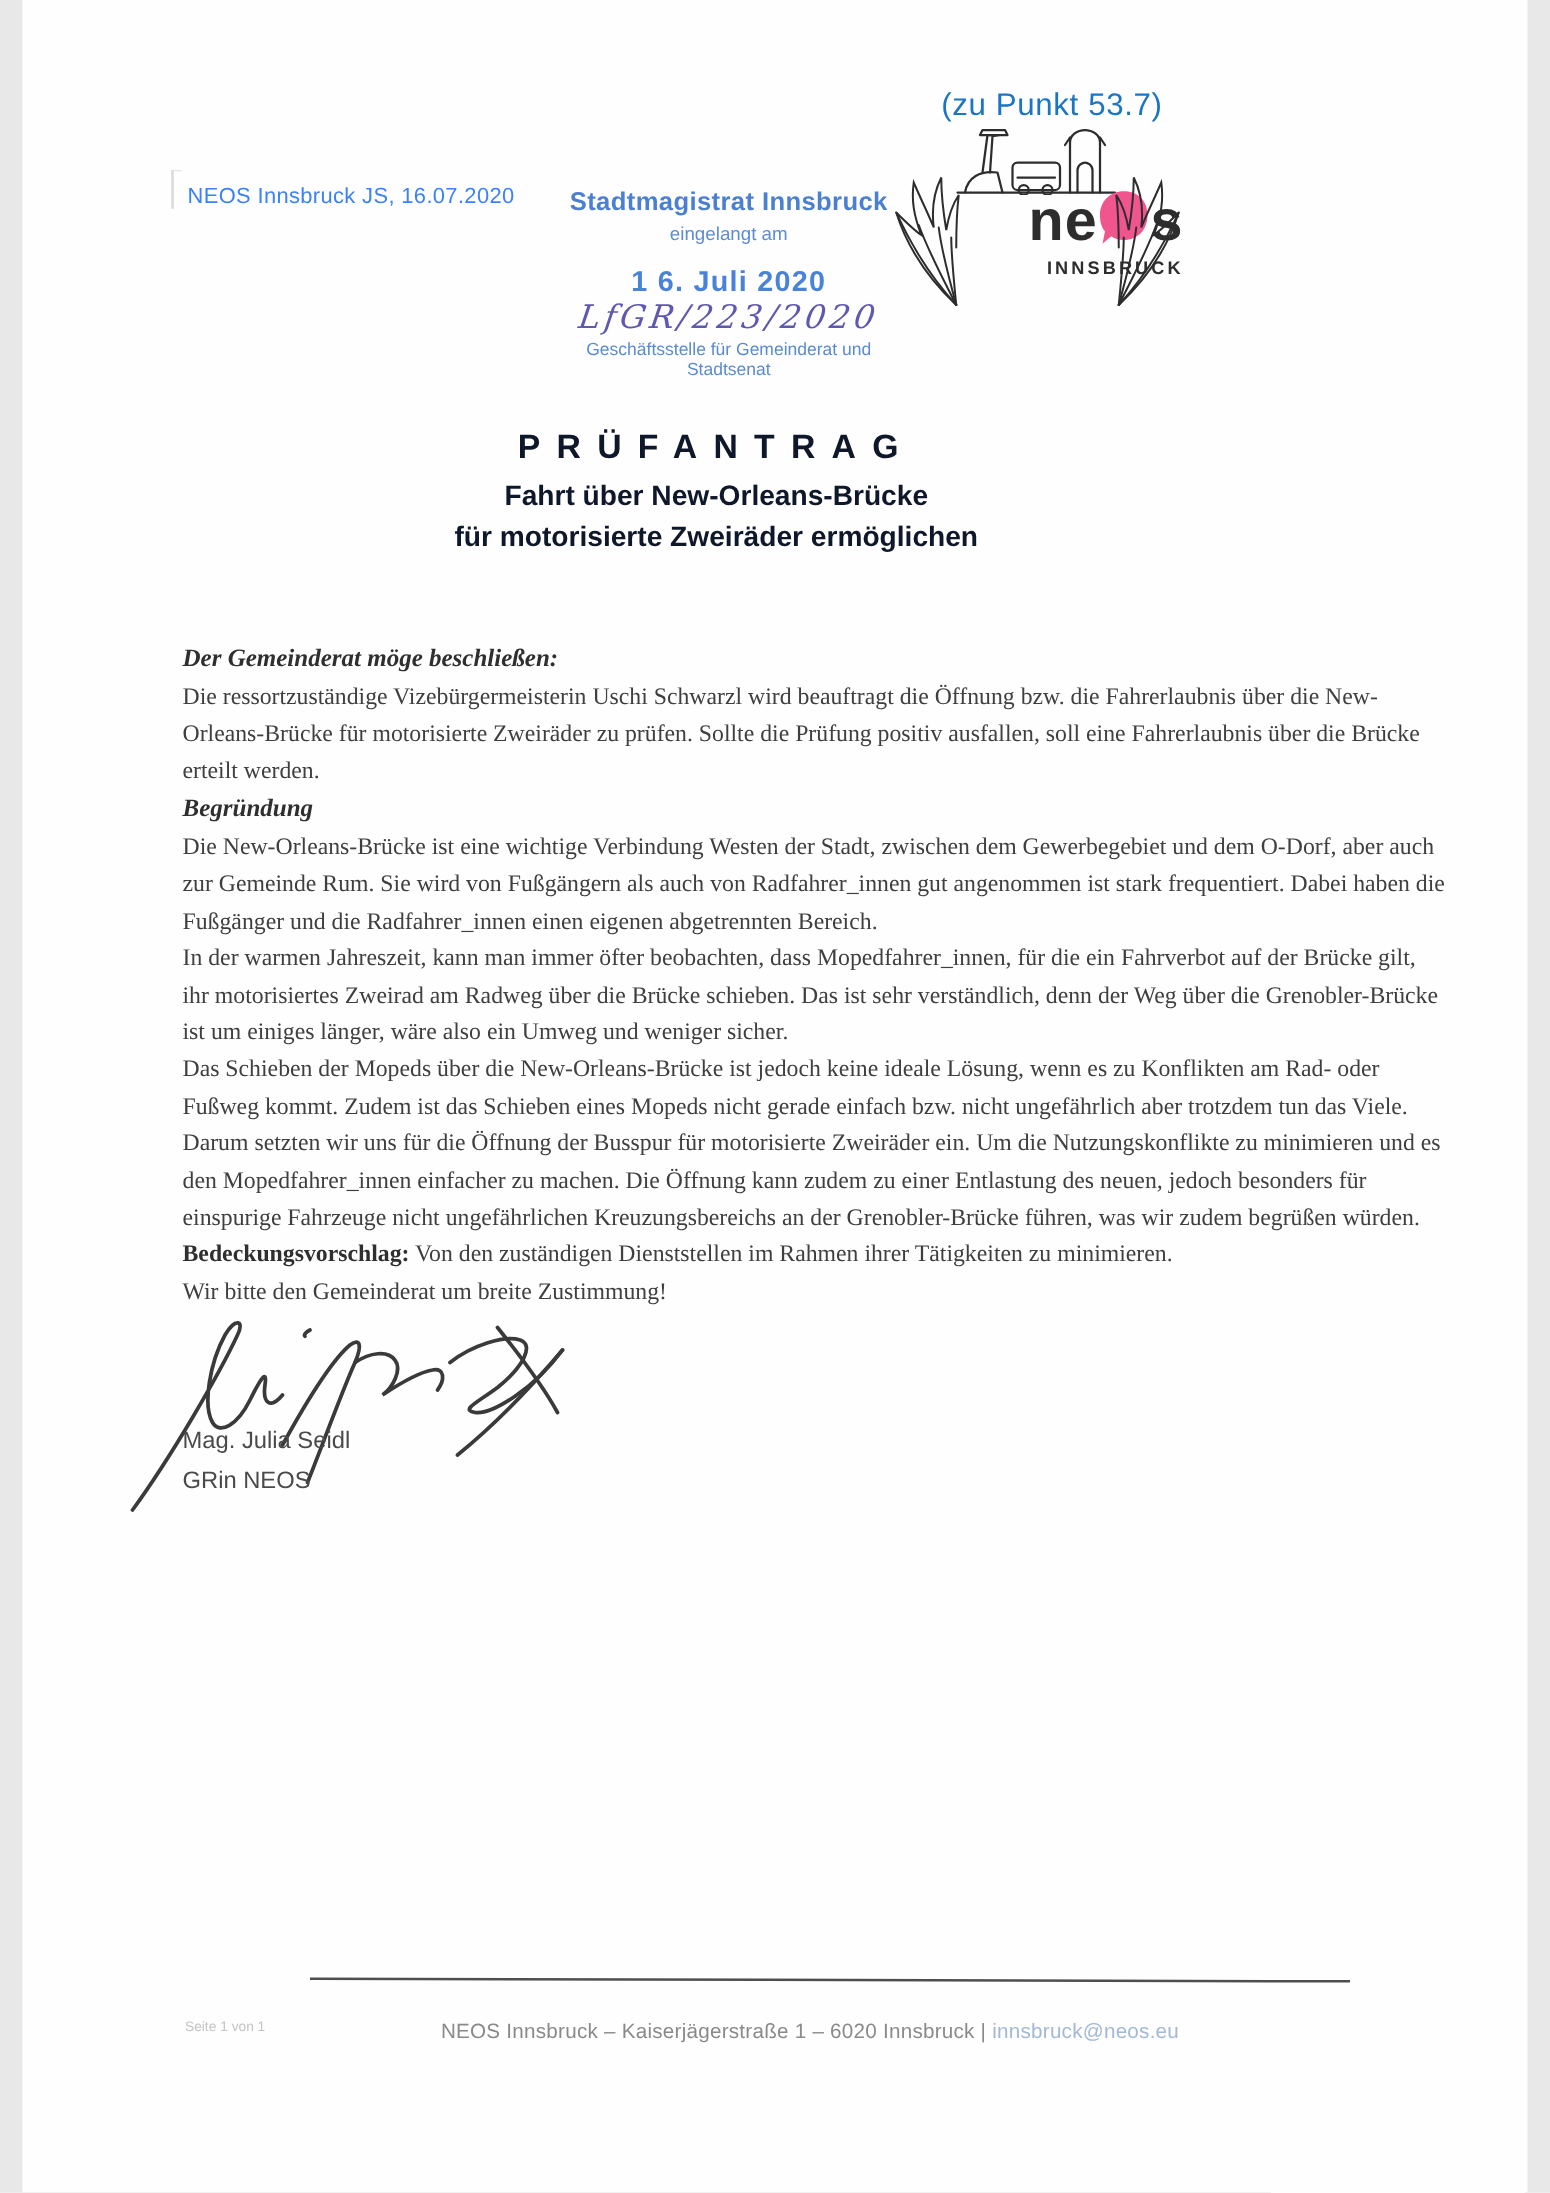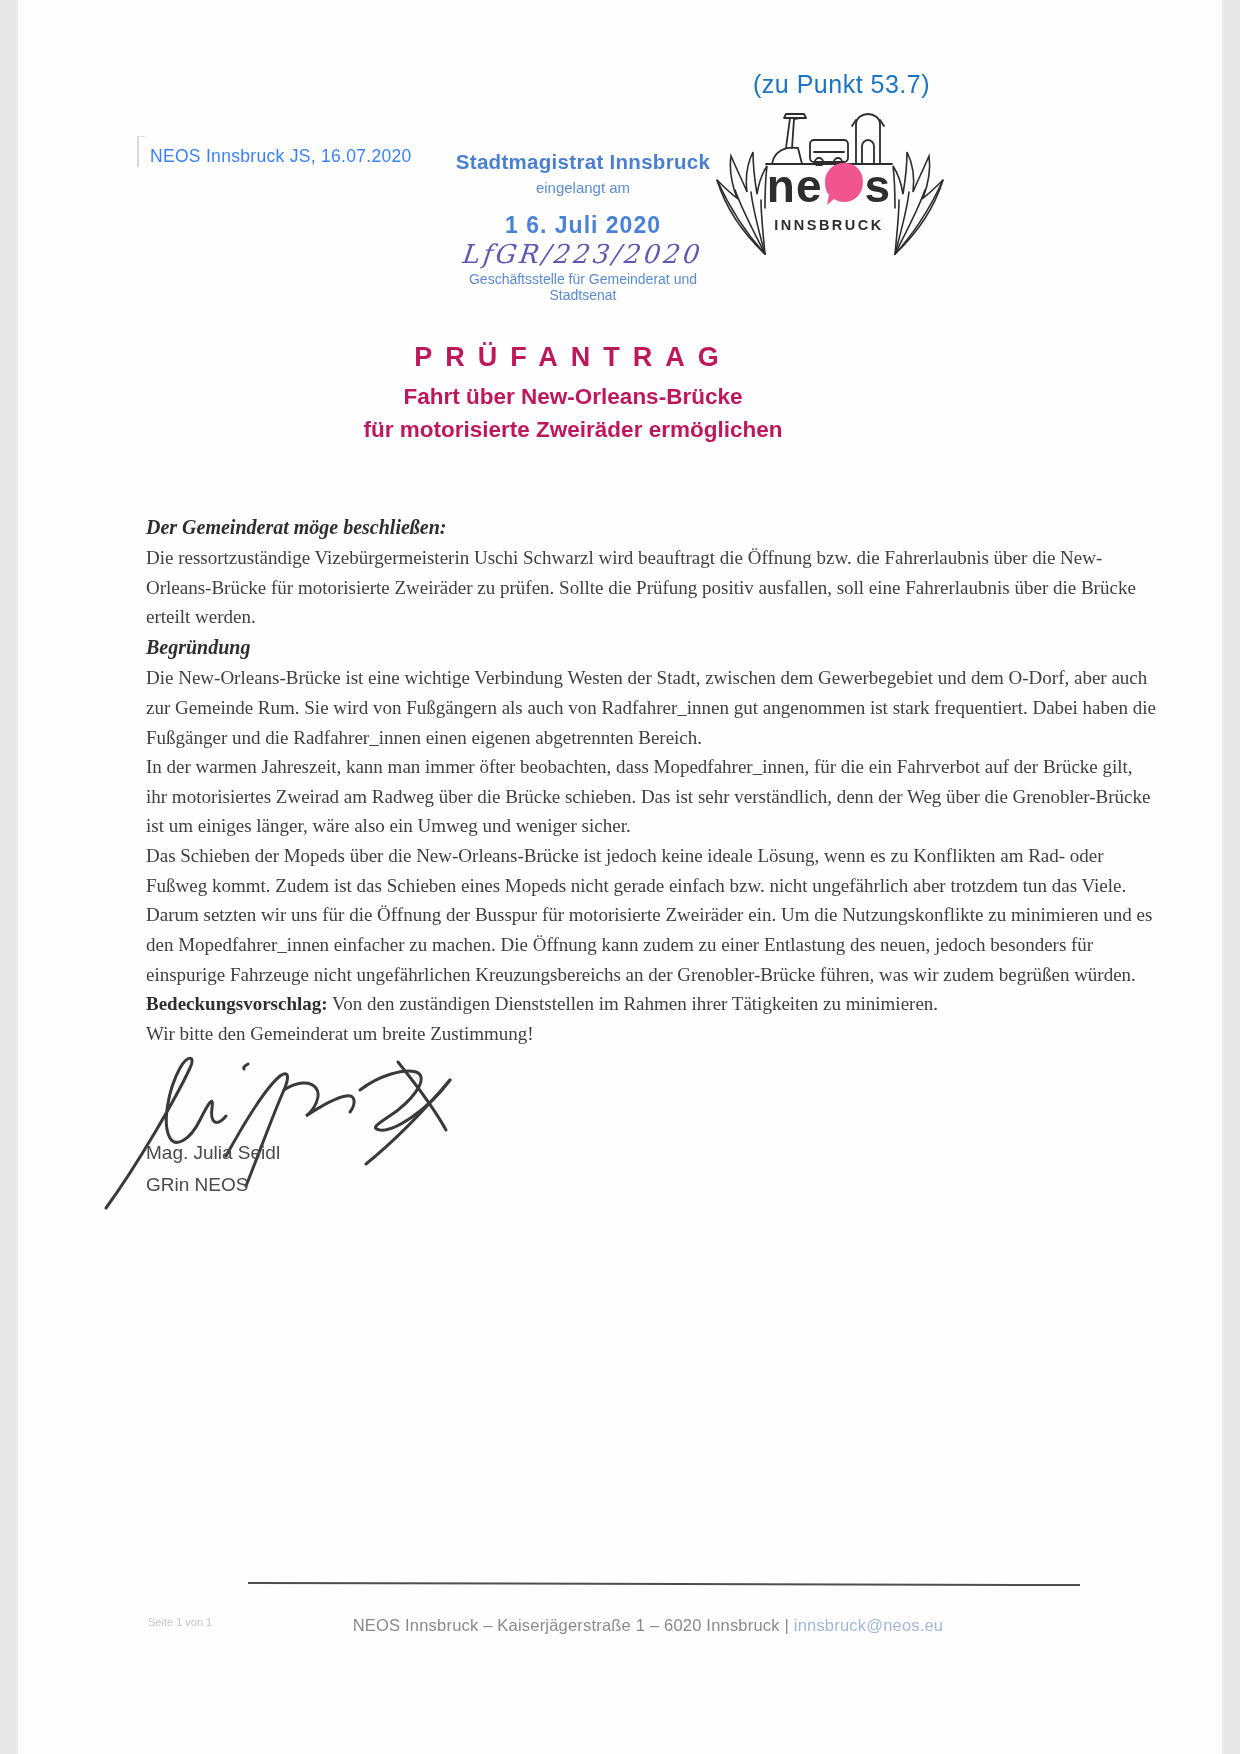--- a/index.html
+++ b/index.html
@@ -33,33 +33,33 @@
   .stamp .s1{font-size:20.5px;font-weight:bold;letter-spacing:.3px;}
   .stamp .s2{font-size:15px;margin-top:5px;color:#5d8cd6;}
   .stamp .s-date{font-size:23px;font-weight:bold;margin-top:16px;color:#4a82d8;letter-spacing:1px;}
   .stamp .s-ref{
     font-size:26px;margin-top:0;color:#5f58b0;
     font-family:"DejaVu Serif",serif;font-style:italic;
     transform:skewX(-8deg);letter-spacing:3px;
   }
   .stamp .s3{font-size:14px;margin-top:2px;color:#5a8bd0;}
   
-  .logo{position:absolute;left:693px;top:106px;width:236px;text-align:center;}
+  .logo{position:absolute;left:693px;top:96px;width:236px;text-align:right;}
   .logo .wing{position:absolute;top:36px;}
   .logo .wing.left{left:-4px;}
   .logo .wing.right{right:-6px;transform:scaleX(-1);}
   .logo .skyline{margin:0 auto;display:block;}
   .logo .brand{
     font-size:46px;font-weight:800;color:#2d2d2d;line-height:1;
     letter-spacing:1px;margin-top:-4px;
   }
   .logo .brand .bubble{display:inline-block;vertical-align:-4px;margin:0 1px;}
   .logo .city{font-size:14.5px;font-weight:bold;color:#2d2d2d;letter-spacing:2.5px;margin-top:4px;}
   
-  .title-block{position:absolute;left:0;top:342px;width:1110px;text-align:center;color:#be185d;}
+  .title-block{position:absolute;left:0;top:342px;width:1110px;text-align:center;color:#0f172a;}
   .title-main{font-size:27px;font-weight:bold;letter-spacing:13px;}
   .title-sub{font-size:22.5px;font-weight:bold;line-height:1.45;margin-top:8px;}
   
   .body{
     position:absolute;left:128px;top:512px;width:1012px;
     color:#3f3f3f;font-size:19px;line-height:1.56;
   }
   .h-italic{font-size:20px;font-weight:bold;font-style:italic;color:#2f2f2f;margin:0;}
   .body p{margin:0 0 0 0;font-family:Liberation Serif, serif;}
   .p-decision{margin-top:20px;}

